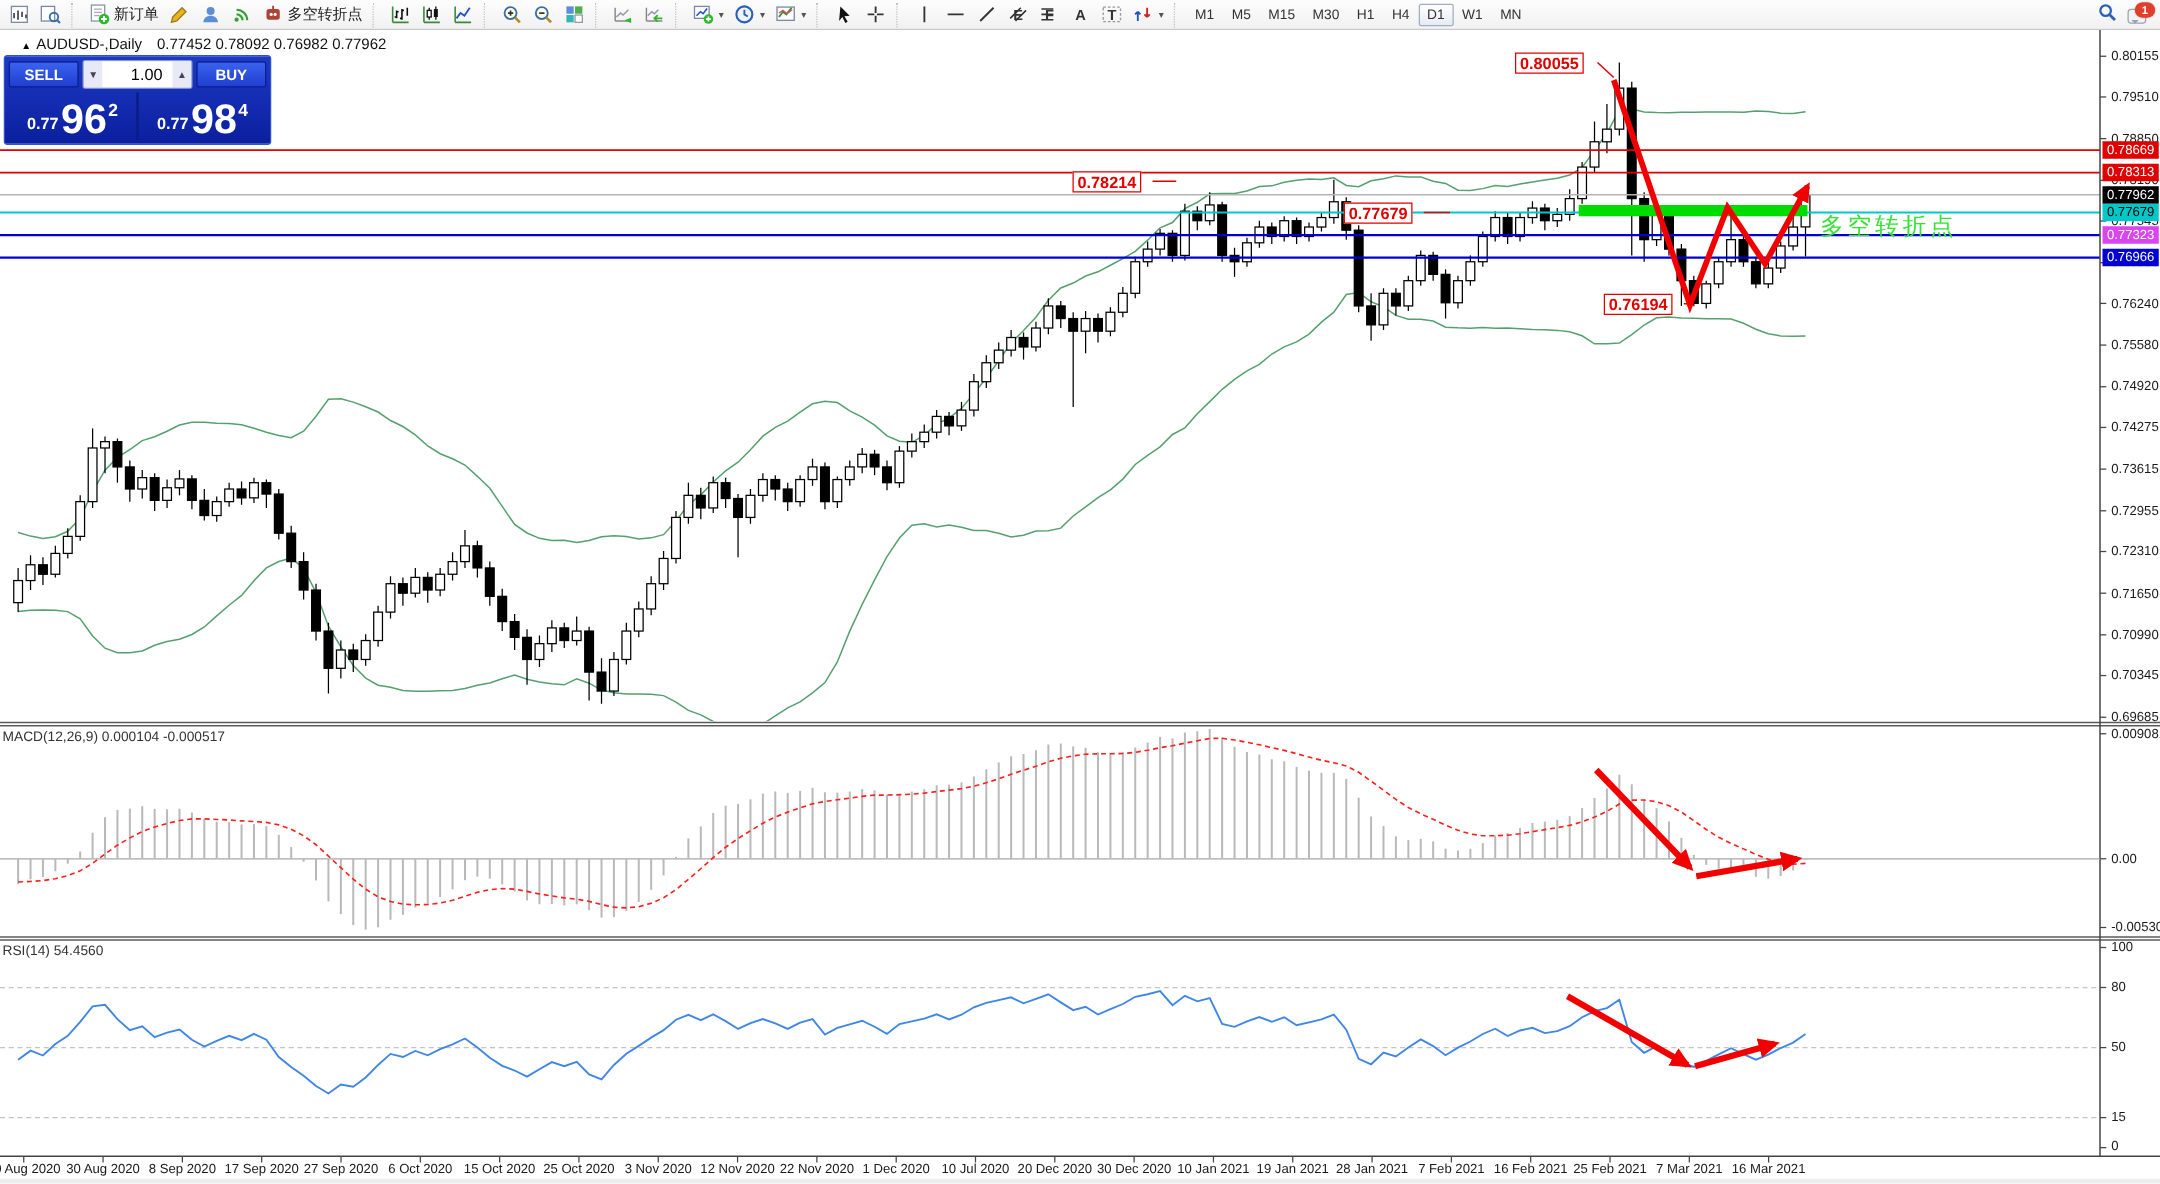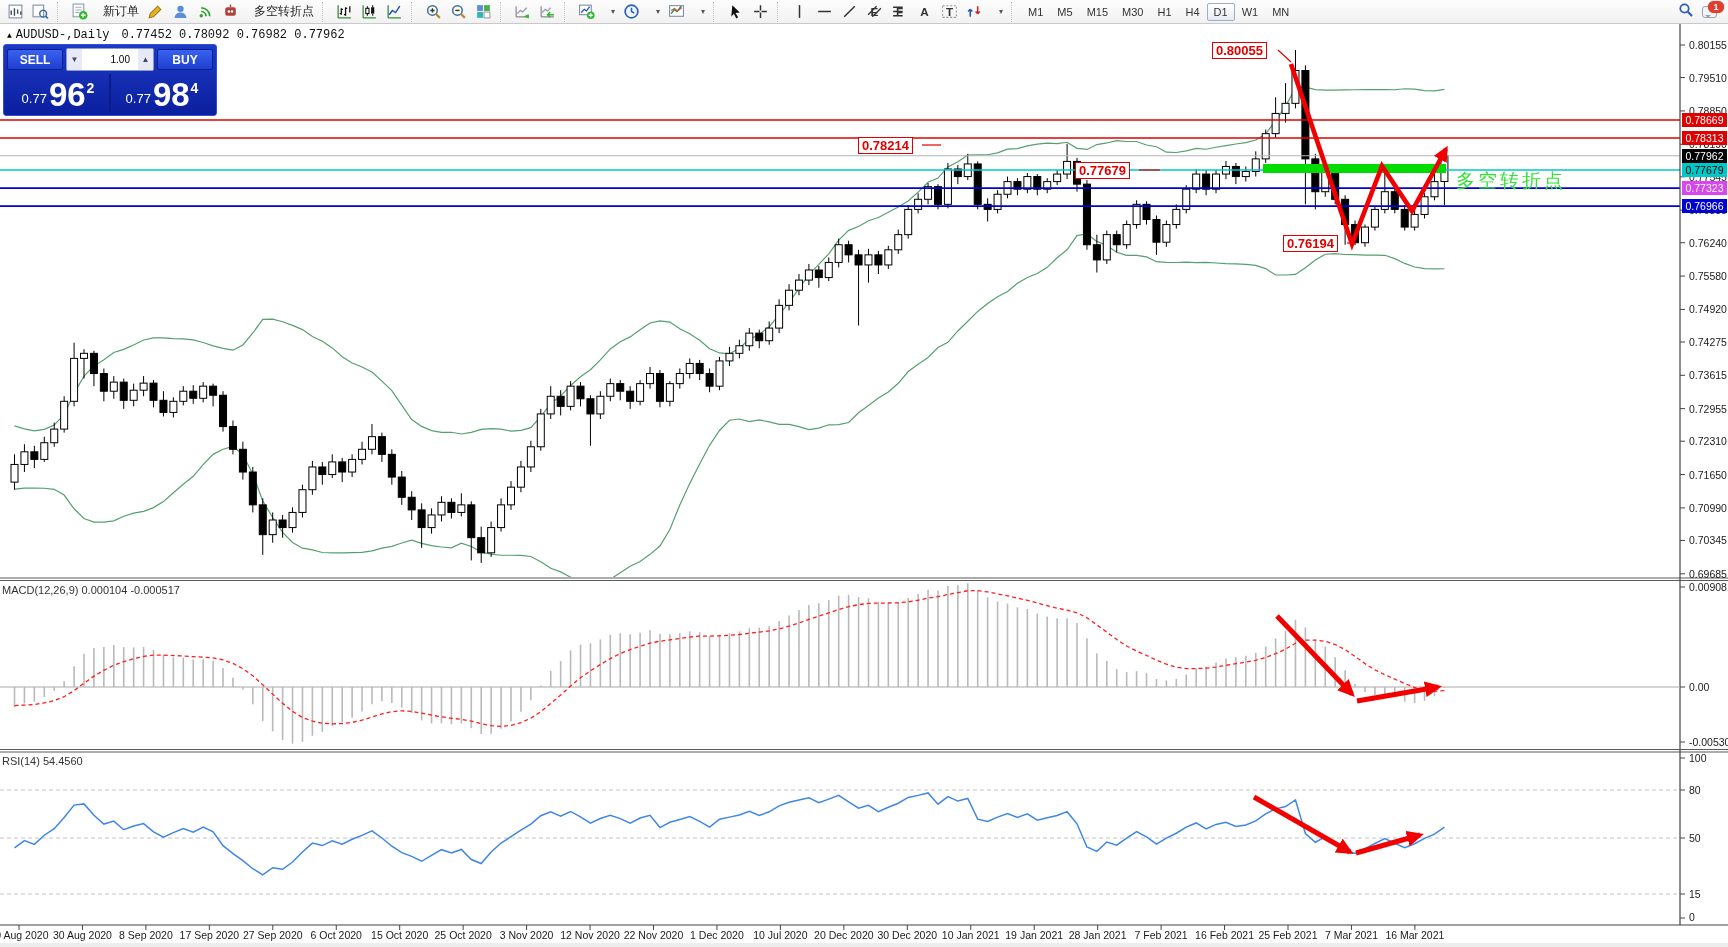--- a/index.html
+++ b/index.html
@@ -2,50 +2,50 @@
 <html><head>
 <meta charset="utf-8">
 <style>
   html,body{margin:0;padding:0;background:#fff;width:1728px;height:947px;overflow:hidden;
     font-family:"Liberation Sans","DejaVu Sans",sans-serif;-webkit-font-smoothing:antialiased;}
   #screen{position:relative;width:1728px;height:947px;background:#fff;}
   
   #toolbar{position:absolute;left:0;top:0;width:1728px;height:24px;
     background:linear-gradient(#fdfdfd,#f1f1f1);border-bottom:1px solid #c9c9c9;
     display:flex;align-items:center;padding-left:3px;box-sizing:border-box;z-index:9;}
-  .tbtn{display:inline-flex;align-items:center;gap:15px;height:21px;padding:0 3px;border:1px solid transparent;
+  .tbtn{display:inline-flex;align-items:center;gap:3px;height:21px;padding:0 3px;border:1px solid transparent;
     border-radius:2px;cursor:default;color:#333;font-size:12px;white-space:nowrap;justify-content:flex-end;}
   .tbtn svg{display:block;}
   .tlabel{font-size:12px;color:#222;}
   .dd{font-size:8px;color:#555;margin-left:1px;}
   .sep{width:6px;height:20px;border-left:1px dotted #c2c2c2;margin:0 3px 0 4px;}
   .tf{font-size:11px;color:#333;padding:2px 6px;border:1px solid transparent;border-radius:2px;}
   .tf.sel{border:1px solid #9db0c8;background:linear-gradient(#ffffff,#e7ebf2);}
   #tbRight{position:absolute;right:6px;top:2px;display:flex;align-items:center;gap:8px;}
   #notif{position:relative;width:20px;height:18px;}
   #notifBubble{position:absolute;left:0;top:3px;width:13px;height:10px;border:1.5px solid #9aa2ae;border-radius:3px;background:#f2f4f7;}
   #notifBubble:after{content:"";position:absolute;left:2px;bottom:-4px;border:3px solid transparent;border-top-color:#9aa2ae;}
   #notifBadge{position:absolute;right:-2px;top:-2px;min-width:12px;height:12px;border-radius:7px;background:#e23e2b;
     color:#fff;font-size:9px;font-weight:bold;text-align:center;line-height:12px;padding:0 2px;box-shadow:0 0 1px #933;}
   
-  #symTitle{position:absolute;left:7px;top:28px;z-index:5;font-size:12px;color:#111;font-family:Liberation Mono, monospace;}
+  #symTitle{position:absolute;left:17px;top:28px;z-index:5;font-size:12px;color:#111;}
   #symTitle .mk{font-size:8px;margin-right:4px;color:#000;}
   #symTitle .ohlc{margin-left:12px;}
   
   #tradePanel{position:absolute;left:3px;top:44px;width:214px;z-index:6;
     background:linear-gradient(#1d3ac4,#0b1f9e);border:1px solid #3050d8;border-radius:3px;padding:3px;box-sizing:border-box;}
   .tp-row1{display:flex;gap:3px;align-items:center;}
   .tp-btn{flex:0 0 56px;height:21px;background:linear-gradient(#3a62ef,#1f3fd0);border:1px solid #0a1f90;
     border-radius:2px;color:#fff;font-size:12px;font-weight:bold;font-family:inherit;}
   .tp-vol{flex:1;display:flex;height:21px;background:#fff;border:1px solid #8898d8;border-radius:2px;overflow:hidden;}
   .tp-step{width:16px;border:none;background:#e7eaf6;color:#445;font-size:8px;padding:0;}
-  .tp-vol input{flex:1;border:none;outline:none;text-align:right;font-size:10px;padding:0 8px;width:40px;font-family:inherit;}
+  .tp-vol input{flex:1;border:none;outline:none;text-align:right;font-size:13px;padding:0 8px;width:40px;font-family:inherit;}
   .tp-row2{display:flex;margin-top:3px;}
   .tp-price{flex:1;display:flex;align-items:flex-end;justify-content:center;color:#fff;padding:1px 0 2px;}
-  .tp-price .sm{font-size:13px;font-weight:normal;margin:16px 2px 4px 0;}
+  .tp-price .sm{font-size:13px;font-weight:bold;margin:16px 2px 4px 0;}
   .tp-price .big{font-size:33px;font-weight:bold;line-height:30px;}
   .tp-price .sup{font-size:14px;font-weight:bold;margin:0 0 14px 1px;}
   .tp-div{width:2px;background:#0a1c86;}
   
   .axlab{position:absolute;left:1689px;font-size:10.5px;color:#1a1a1a;z-index:4;white-space:nowrap;}
   .badge{position:absolute;left:1682px;width:45px;height:14px;z-index:5;font-size:10.5px;line-height:14px;
     text-align:center;color:#fff;white-space:nowrap;}
   .panlab{position:absolute;font-size:11px;color:#333;z-index:5;white-space:nowrap;text-align:center;}
   #dateAxis{position:absolute;left:0;top:925px;width:1680px;height:22px;overflow:hidden;z-index:4;}
   .datelab2{position:absolute;top:4px;transform:translateX(-50%);font-size:10.5px;color:#1a1a1a;white-space:nowrap;}

